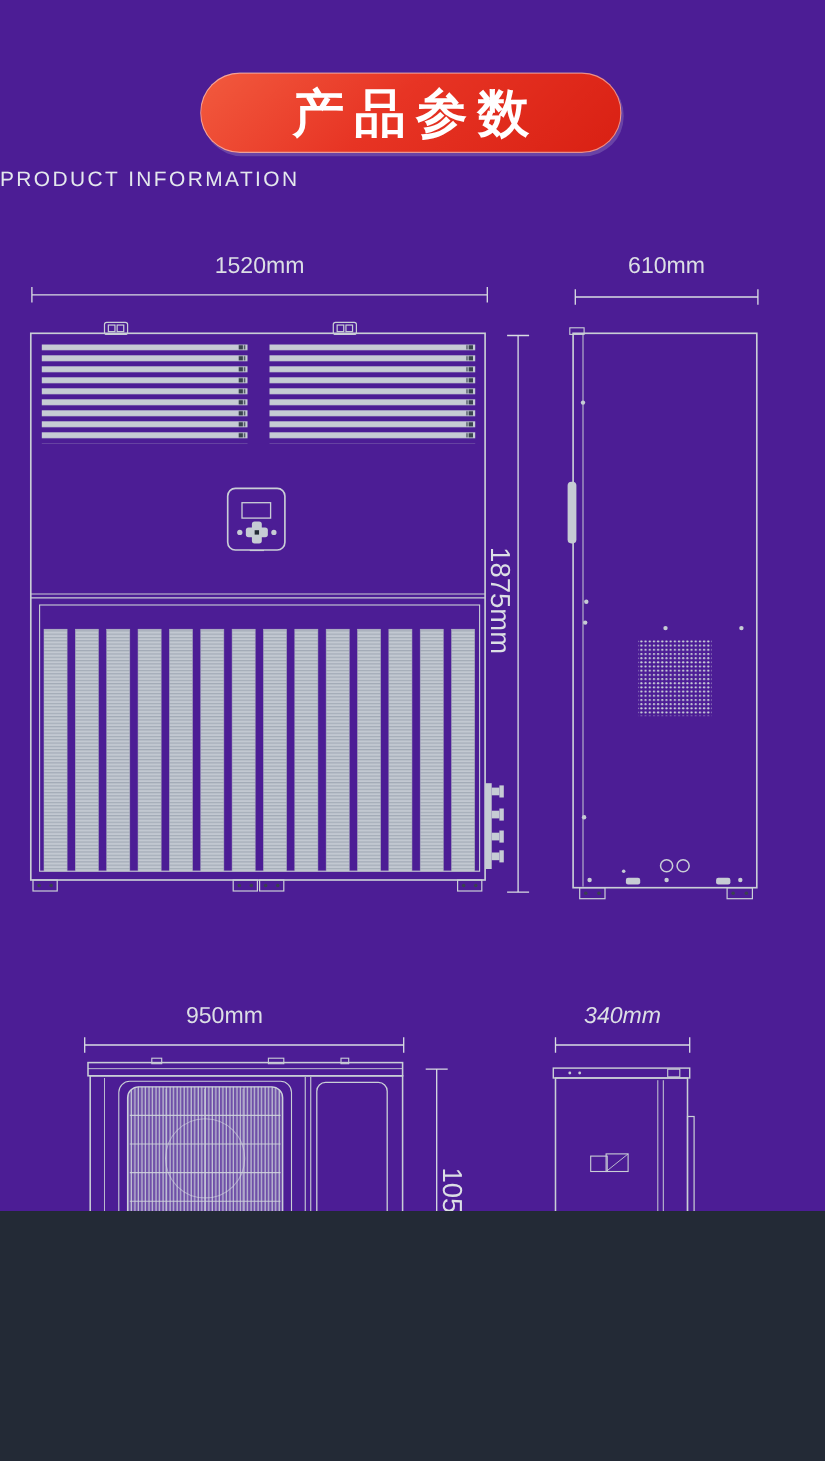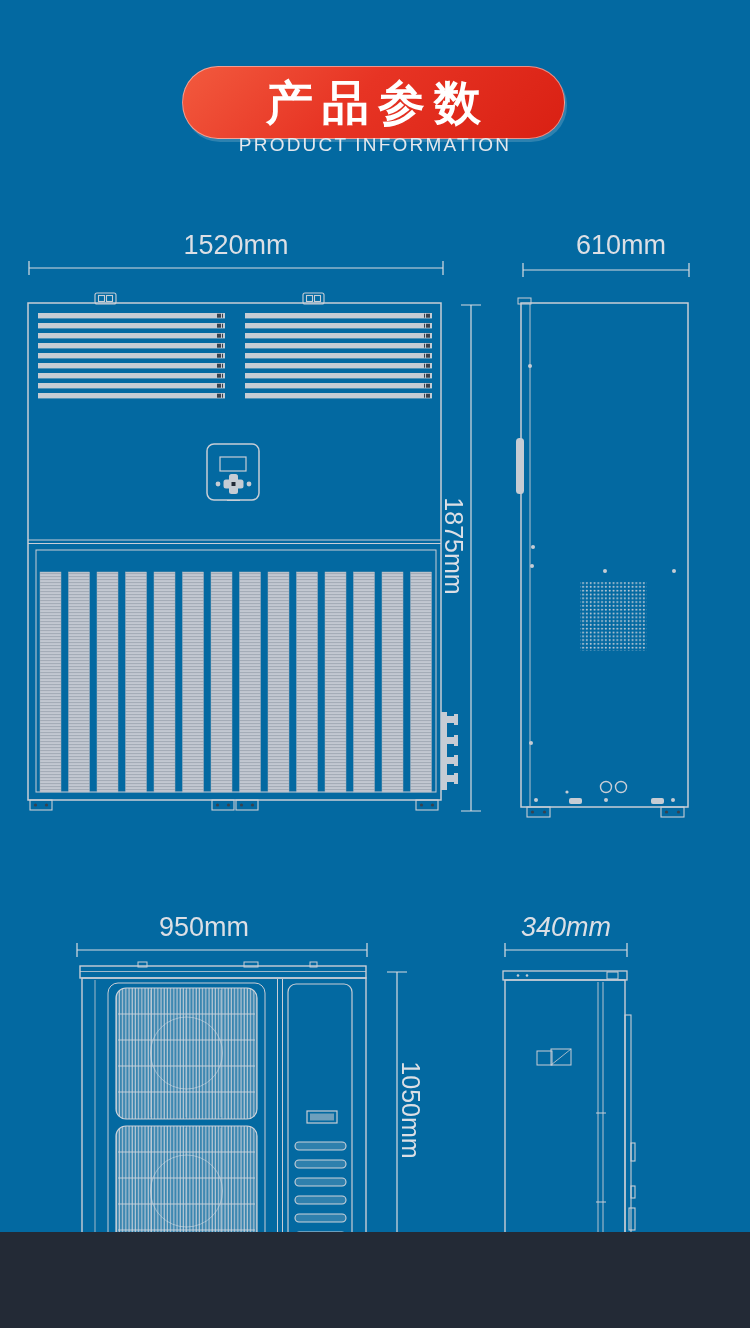--- a/index.html
+++ b/index.html
@@ -1,31 +1,31 @@
 <!DOCTYPE html>
 <html><head>
 <meta charset="utf-8">
 <style>
   html,body{margin:0;padding:0;background:#232a36;}
-  .page{position:relative;width:750px;height:1232px;background:#0369a1;overflow:hidden;
+  .page{position:relative;width:750px;height:1101px;background:#4c1d95;overflow:hidden;
         font-family:"Liberation Sans","DejaVu Sans",sans-serif;margin:0 auto;}
   
   .banner{position:absolute;left:182px;top:66px;width:381px;height:71px;border-radius:36px;
           background:linear-gradient(135deg,#f25a3e 0%,#e73424 45%,#d92013 100%);
           border:1px solid rgba(250,230,225,0.55);
           box-shadow:2px 3px 0 rgba(240,243,246,0.18);
           display:flex;align-items:center;justify-content:center;}
   .banner-title{color:#ffffff;font-size:47px;font-weight:700;letter-spacing:9px;text-indent:9px;line-height:1;}
-  .subtitle{position:absolute;left:0;top:134px;width:750px;text-align:center;
+  .subtitle{position:absolute;left:0;top:153px;width:750px;
             color:#e4e8ed;font-size:19px;letter-spacing:2.2px;font-weight:400;}
   
-  .dim{position:absolute;color:#dcdfe5;font-size:27px;text-align:center;line-height:1.15;white-space:nowrap;}
+  .dim{position:absolute;color:#dcdfe5;font-size:21px;text-align:center;line-height:1.15;white-space:nowrap;}
   .dim-v{font-size:25px;height:26px;line-height:26px;transform:rotate(90deg);transform-origin:center center;}
   .d1520{left:29px;top:230px;width:414px;}
-  .d610 {left:538px;top:230px;width:166px;}
+  .d610 {left:523px;top:230px;width:166px;}
   .d1875{left:394px;top:533px;width:120px;}
   .d950 {left:59px;top:912px;width:290px;}
   .d1050{left:351px;top:1097px;width:120px;}
   .d340 {left:505px;top:912px;width:122px;font-style:italic;}
   svg.drawings{position:absolute;left:0;top:0;}
 </style>
 </head>
 <body>
 
 <div class="page">

